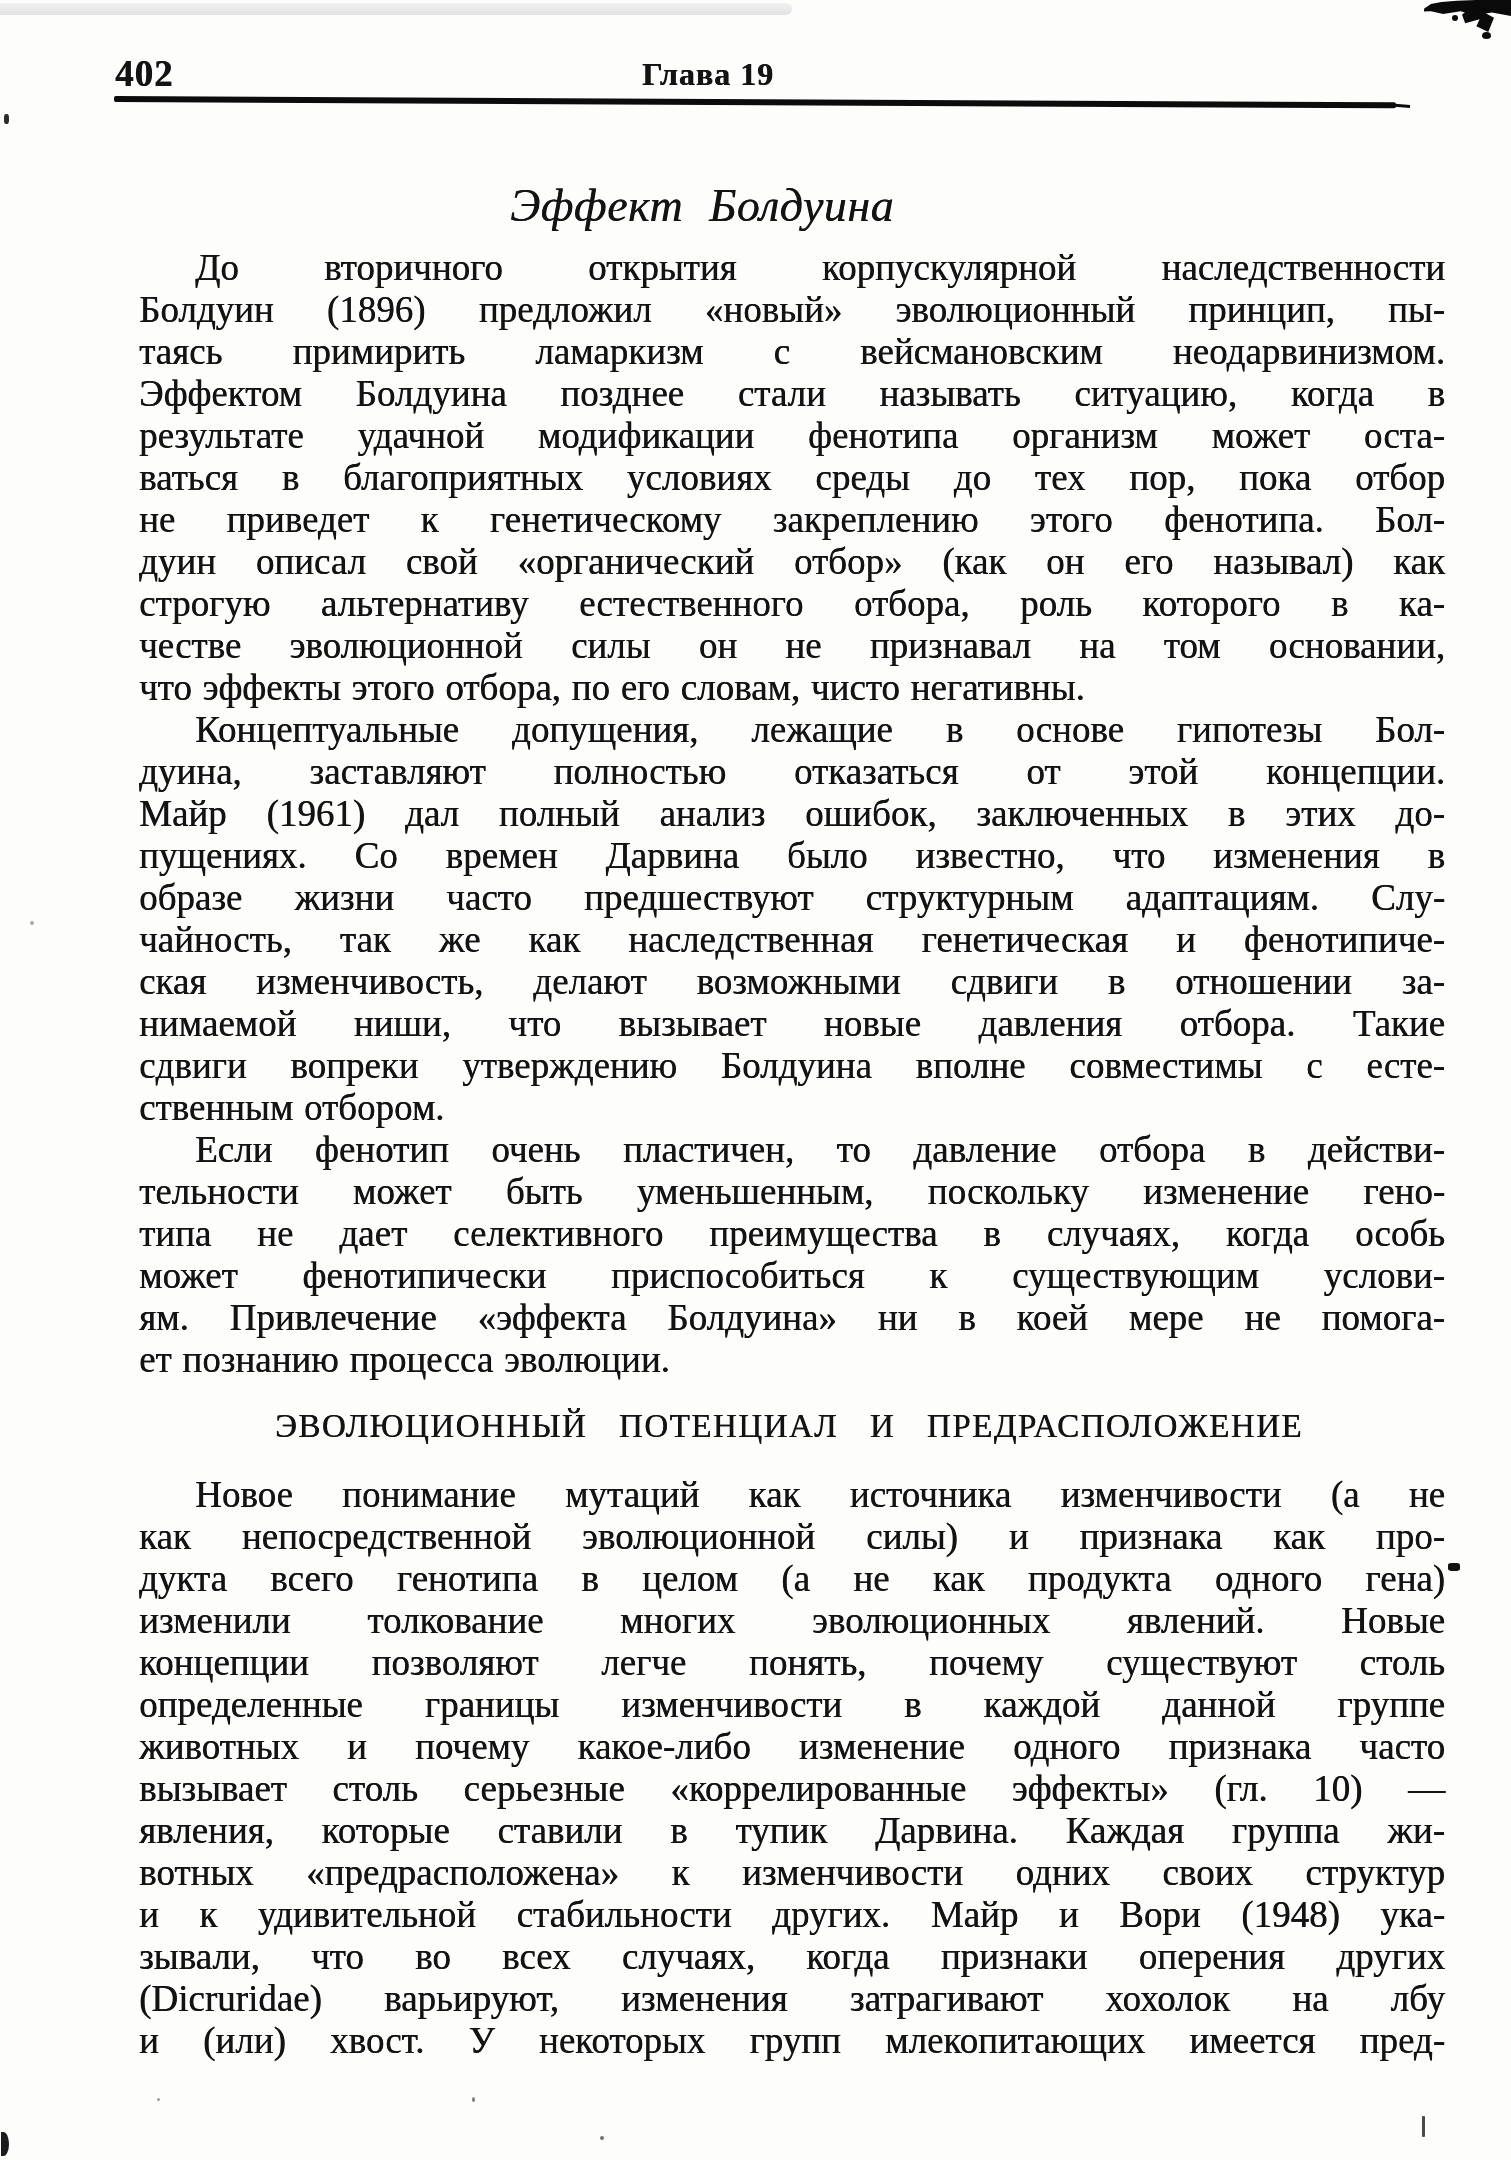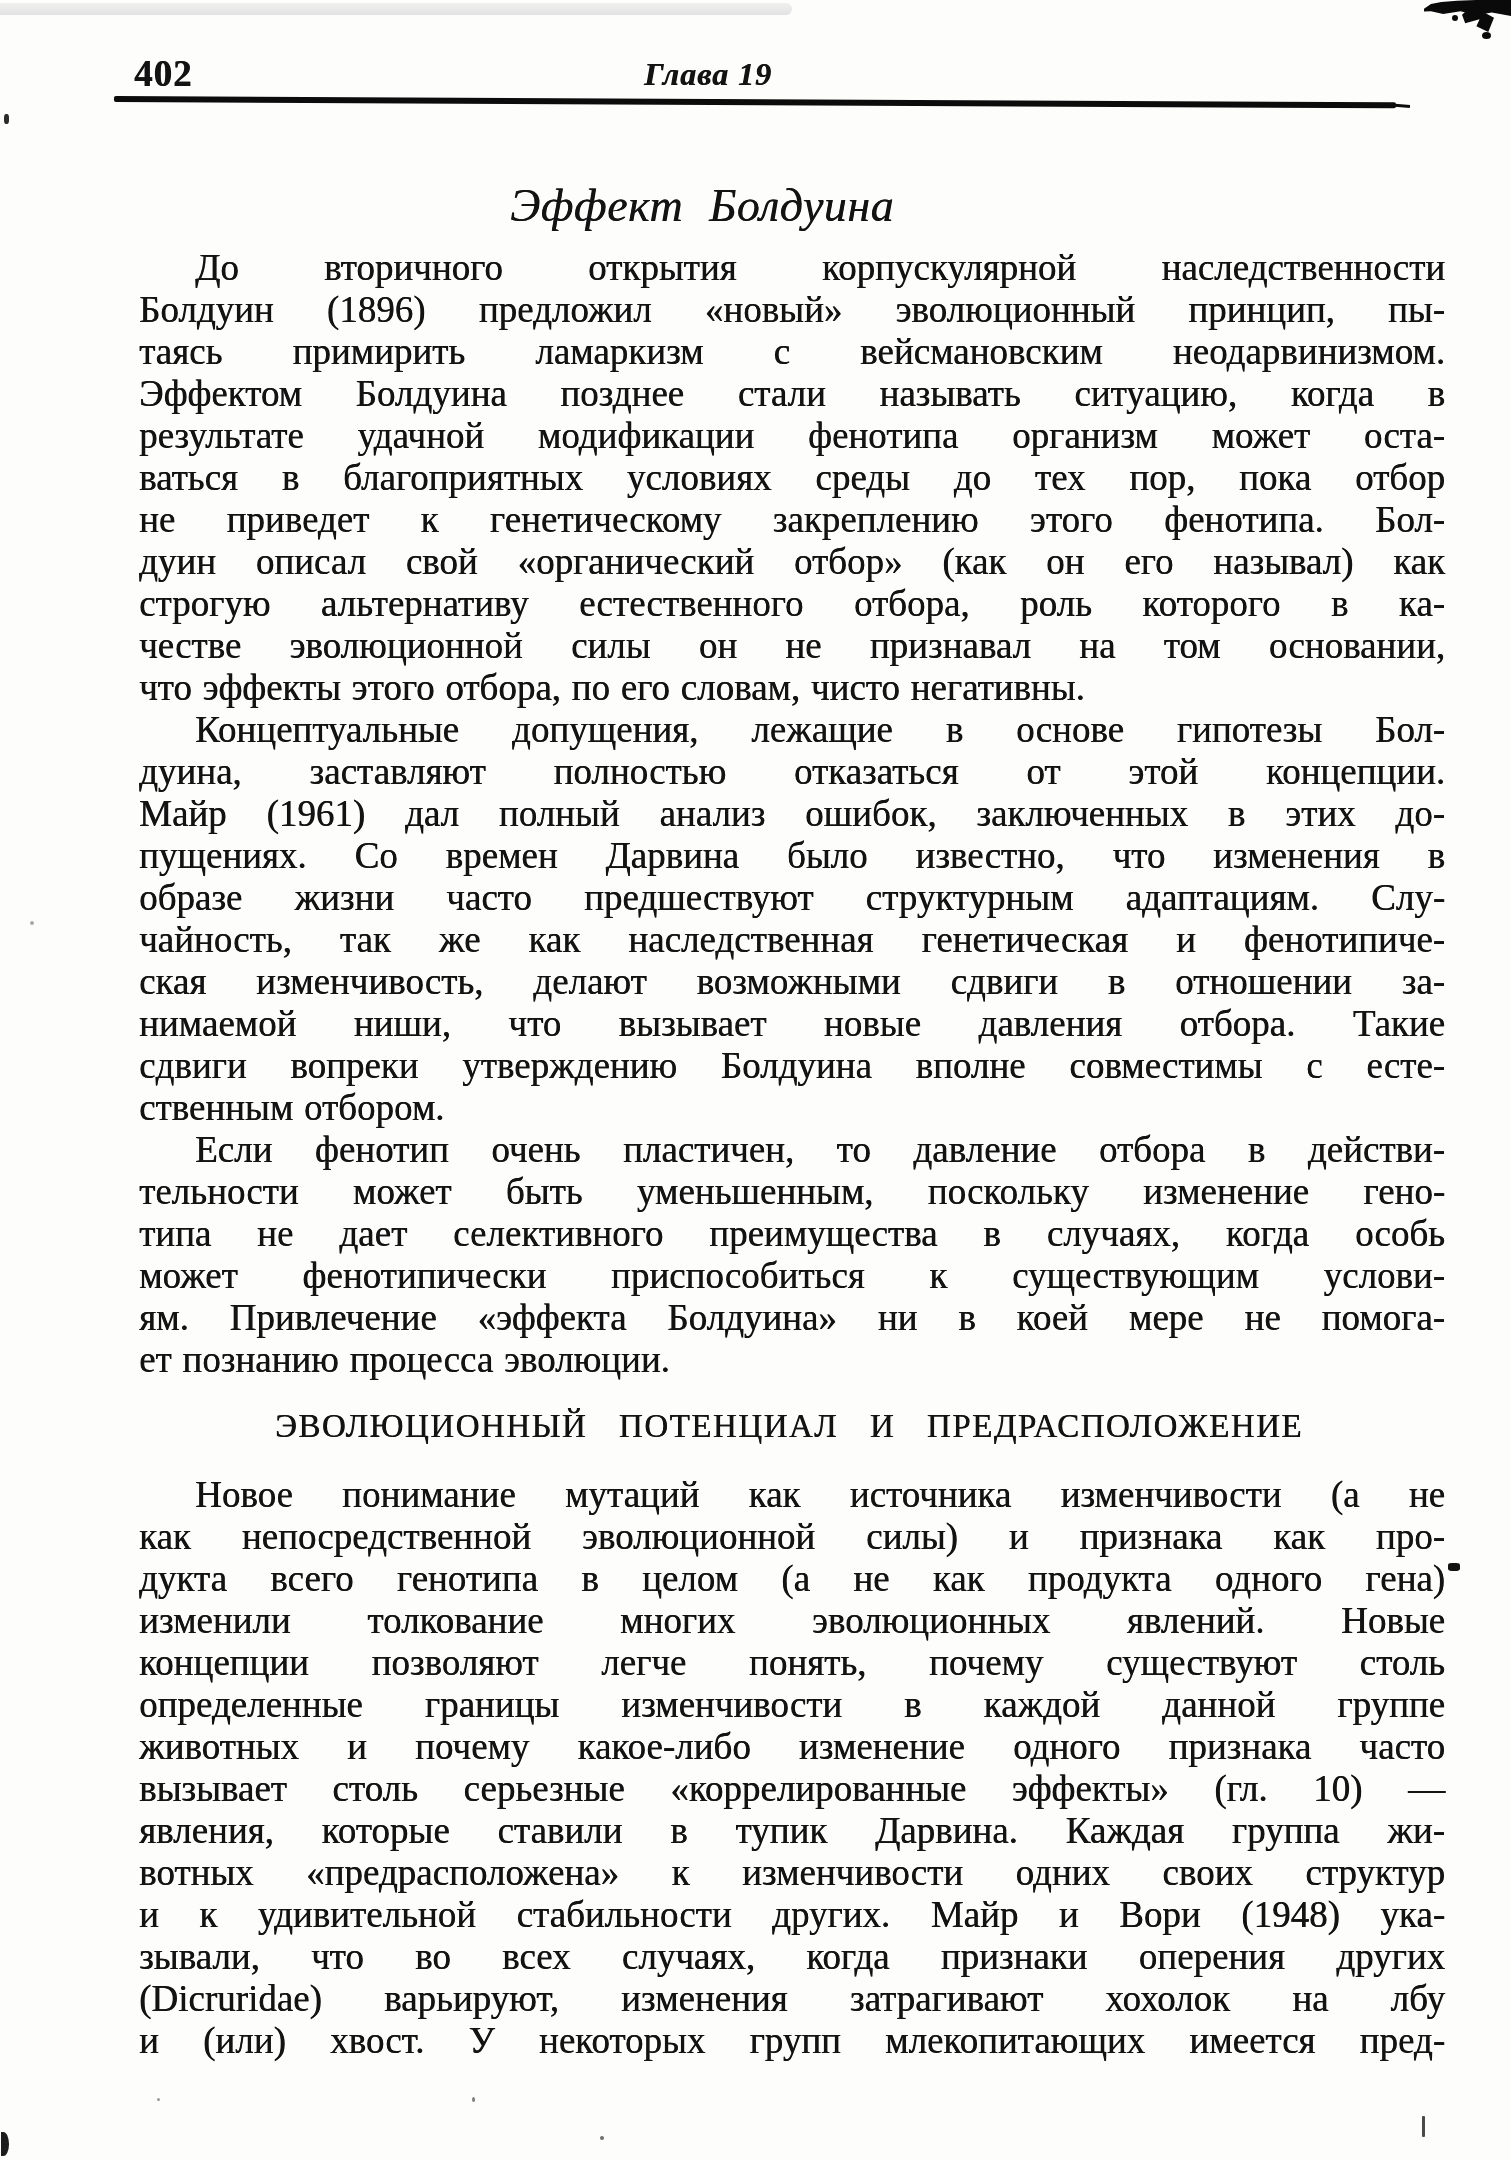--- a/index.html
+++ b/index.html
@@ -43,26 +43,26 @@
   .s4 { left: 1px;    top: 2132px; width: 8px;  height: 24px; background:#1c1c1c; border-radius: 0 70% 70% 0 / 0 50% 50% 0; }
   .s5 { left: 600px;  top: 2136px; width: 4px;  height: 4px;  background:#6f6f6f; }
   .s6 { left: 472px;  top: 2097px; width: 3px;  height: 5px;  background:#7d7d7d; }
   .s7 { left: 157px;  top: 2098px; width: 3px;  height: 3px;  background:#9a9a9a; }
   .s8 { left: 30px;   top: 921px;  width: 4px;  height: 4px;  background:#a8a8a8; }
 
   
   .header { position: absolute; left: 115px; top: 52px; width: 1330px; height: 46px; }
   .pagenum {
     position: absolute; left: 0; top: 0;
-    font-size: 37px; font-weight: 700; letter-spacing: 1px; margin-left: 19px;
+    font-size: 37px; font-weight: 700; letter-spacing: 1px;
   }
   .running-head {
     position: absolute; left: 50%; top: 4px;
     transform: translateX(-50%) translateX(-72px);
-    font-size: 32px; font-style: italic; font-weight: 700; letter-spacing: 1px;
+    font-size: 32px; font-weight: 700; letter-spacing: 1px;
   }
   .rule {
     position: absolute; left: 114px; top: 96px; width: 1282px; height: 6px;
     background: #0c0c0c; border-radius: 2px;
     transform: rotate(0.28deg); transform-origin: 0 50%;
   }
   .rule::after {
     content: ""; position: absolute; right: -14px; top: 2px; width: 18px; height: 3px;
     background: #0c0c0c; transform: rotate(4deg);
   }

